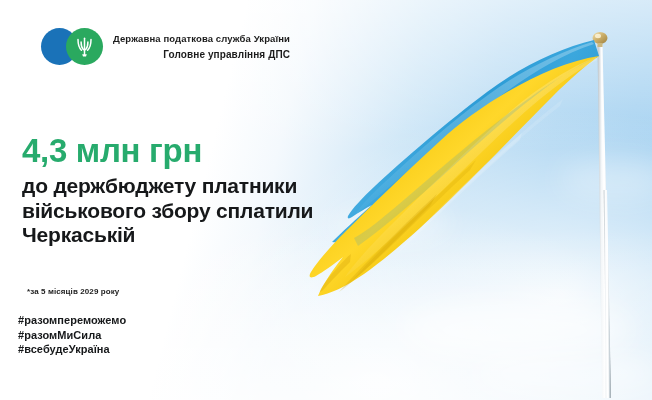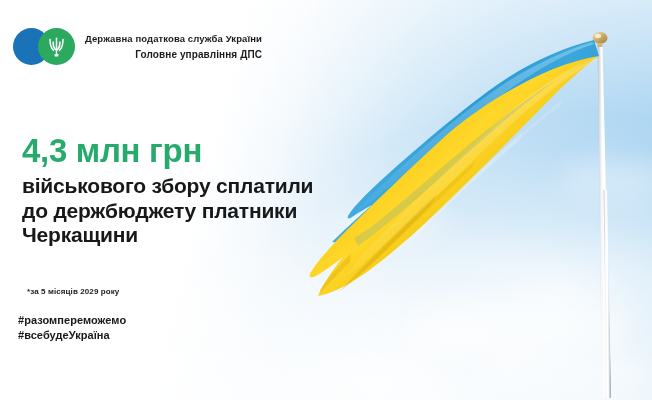--- a/index.html
+++ b/index.html
@@ -64,21 +64,21 @@
 
   
   .flag-svg {
     position: absolute;
     left: 0; top: 0;
   }
 
   
   .logo {
     position: absolute;
-    left: 13px;
+    left: 41px;
     top: 28px;
     display: flex;
     align-items: center;
   }
   .logo-marks {
     position: relative;
     width: 62px;
     height: 37px;
     flex: 0 0 auto;
   }
@@ -302,26 +302,27 @@
     </div>
     <div class="logo-text">
       <div class="logo-line1">Державна податкова служба України</div>
       <div class="logo-line2">Головне управління ДПС</div>
     </div>
   </div>
 
   <div class="headline-block">
     <div class="headline-amount">4,3 млн грн</div>
     <div class="headline-sub">
+      <span class="ln">до держбюджету платники</span>
       <span class="ln">військового збору сплатили</span>
-      <span class="ln">до держбюджету платники</span>
-      <span class="ln">Черкащини</span>
+      <span class="ln">Черкаській</span>
     </div>
   </div>
 
   <div class="footnote">*за 5 місяців 2029 року</div>
 
   <div class="hashtags">
     <div class="hashtag">#разомпереможемо</div>
+    <div class="hashtag">#разомМиСила</div>
     <div class="hashtag">#всебудеУкраїна</div>
   </div>
 
 </div>
 
 </body></html>

